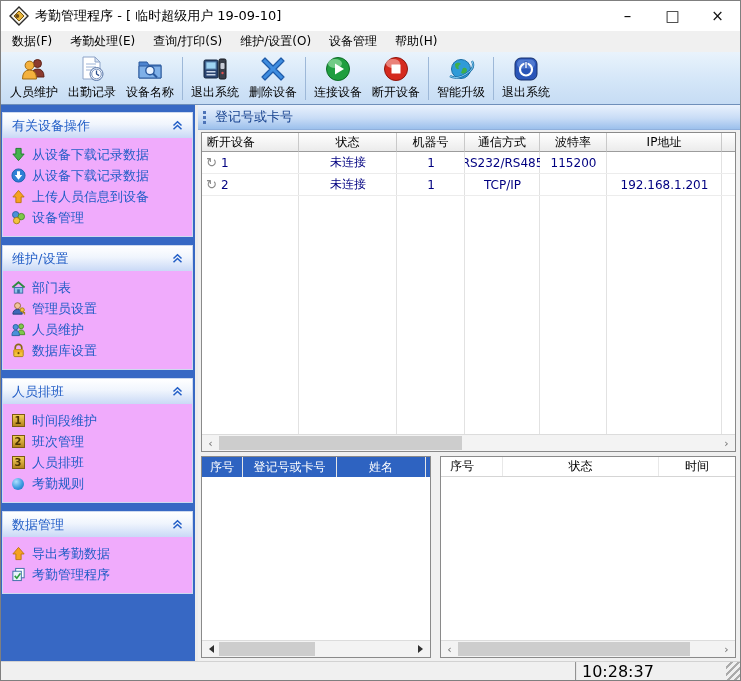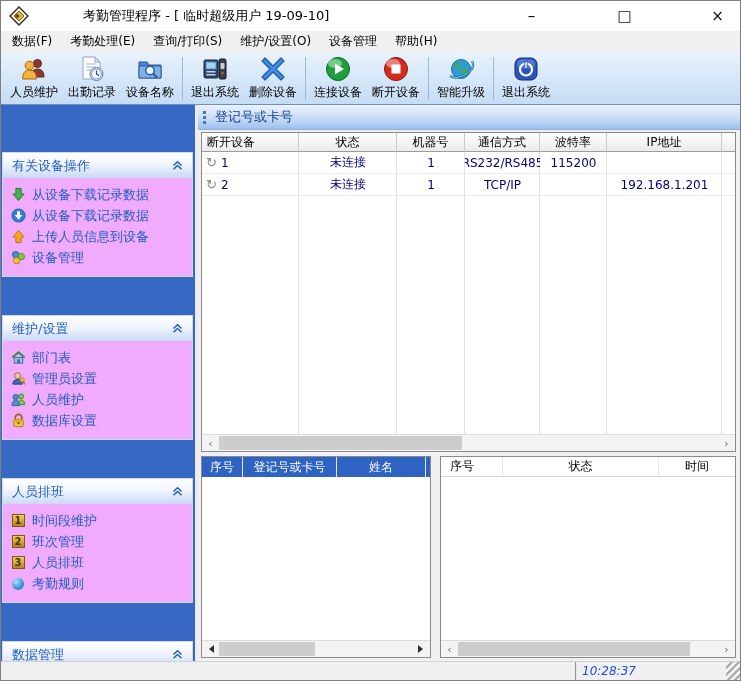--- a/index.html
+++ b/index.html
@@ -2,21 +2,21 @@
 <html><head>
 <meta charset="utf-8">
 <style>
   * { box-sizing: border-box; margin: 0; padding: 0; }
   html,body { background:#d8d8d8; }
   body { font-family:"DejaVu Sans", sans-serif; }
   .window { width:741px; height:681px; background:#f0f0f0; border:1px solid #7f7f7f;
             display:flex; flex-direction:column; overflow:hidden; position:relative; }
 
   
-  .titlebar { height:30px; background:#ffffff; display:flex; align-items:center; flex:none;gap:48px; }
+  .titlebar { height:30px; background:#ffffff; display:flex; align-items:center; flex:none; }
   .app-icon { width:20px; height:20px; margin:0 6px 0 8px; flex:none; }
   .title-text { font-size:13px; color:#000; white-space:nowrap; }
   .title-spacer { flex:1; }
   .cap-btn { width:45px; height:30px; display:flex; align-items:center; justify-content:center;
              font-size:15px; color:#111; cursor:default; }
 
   
   .menubar { height:21px; background:#f0f0f0; display:flex; align-items:center; padding-left:2px; flex:none; }
   .menu-item { font-size:12px; color:#000; padding:2px 9px; white-space:nowrap; }
 
@@ -32,21 +32,21 @@
 
   
   .content { flex:1; display:flex; min-height:0; }
 
   
   .sidebar { width:197px; flex:none; background:#3768c4; padding:8px 3px 0 2px;
              border-right:3px solid #ececec; overflow:hidden; }
   .group { margin-bottom:10px; box-shadow:0 0 0 1px #cdd9ef; }
   .group-header { height:25px; display:flex; align-items:center; justify-content:space-between;
                   padding:0 9px 0 9px; font-size:13px; color:#215dc6; cursor:pointer;
-                  background:linear-gradient(180deg,#ffffff 0%, #f0f5fd 45%, #c9d9f6 100%);margin-top:40px; }
+                  background:linear-gradient(180deg,#ffffff 0%, #f0f5fd 45%, #c9d9f6 100%); }
   .group-body { background:#f0abfc; padding:6px 4px 8px 7px; }
   .side-item { height:21px; display:flex; align-items:center; gap:6px; font-size:13px;
                color:#215dc6; cursor:pointer; white-space:nowrap; }
   .icon14 { width:16px; height:16px; flex:none; display:flex; align-items:center; justify-content:center; }
   .numbox { width:13px; height:13px; background:linear-gradient(180deg,#f3cf5a,#b5831c); border:1px solid #7c5a12;
             color:#4a3202; font-size:10px; font-weight:bold; display:flex; align-items:center; justify-content:center; }
   .blueball { width:12px; height:12px; border-radius:50%;
               background:radial-gradient(circle at 35% 30%, #aee0ff 0%, #3d9ae0 55%, #1565b5 100%); }
 
   
@@ -95,21 +95,21 @@
   .splitter { width:9px; flex:none; }
   .rec-panel { flex:1; border:1px solid #8a8a8a; background:#fff; display:flex; flex-direction:column;
                overflow:hidden; min-width:0; }
   .rec-header { height:20px; flex:none; display:flex; border-bottom:1px solid #d5d5d5; font-size:12px; color:#000; }
   .rcell { display:flex; align-items:center; border-right:1px solid #e8e8e8; white-space:nowrap; overflow:hidden; }
   .r0{width:62px;flex:none;padding-left:9px}.r1{flex:1;justify-content:center}.r2{width:76px;flex:none;justify-content:center;border-right:none}
 
   
   .statusbar { height:19px; flex:none; background:#f0f0f0; border-top:1px solid #d2d2d2; display:flex; }
   .status-pane-left { width:576px; flex:none; border-right:2px groove #e6e6e6; }
-  .status-pane-right { flex:1; display:flex; align-items:center; padding-left:5px; font-size:12px; color:#1d4ed8;font-style:italic; }
+  .status-pane-right { flex:1; display:flex; align-items:center; padding-left:5px; font-size:16px; color:#000000; }
   .size-grip { width:14px; align-self:stretch;
     background:repeating-linear-gradient(135deg, transparent 0 3px, #ababab 3px 5px); }
 </style>
 </head>
 <body>
 
 <div class="window">
 
   <div class="titlebar">
     <svg class="app-icon" viewBox="0 0 20 20">

